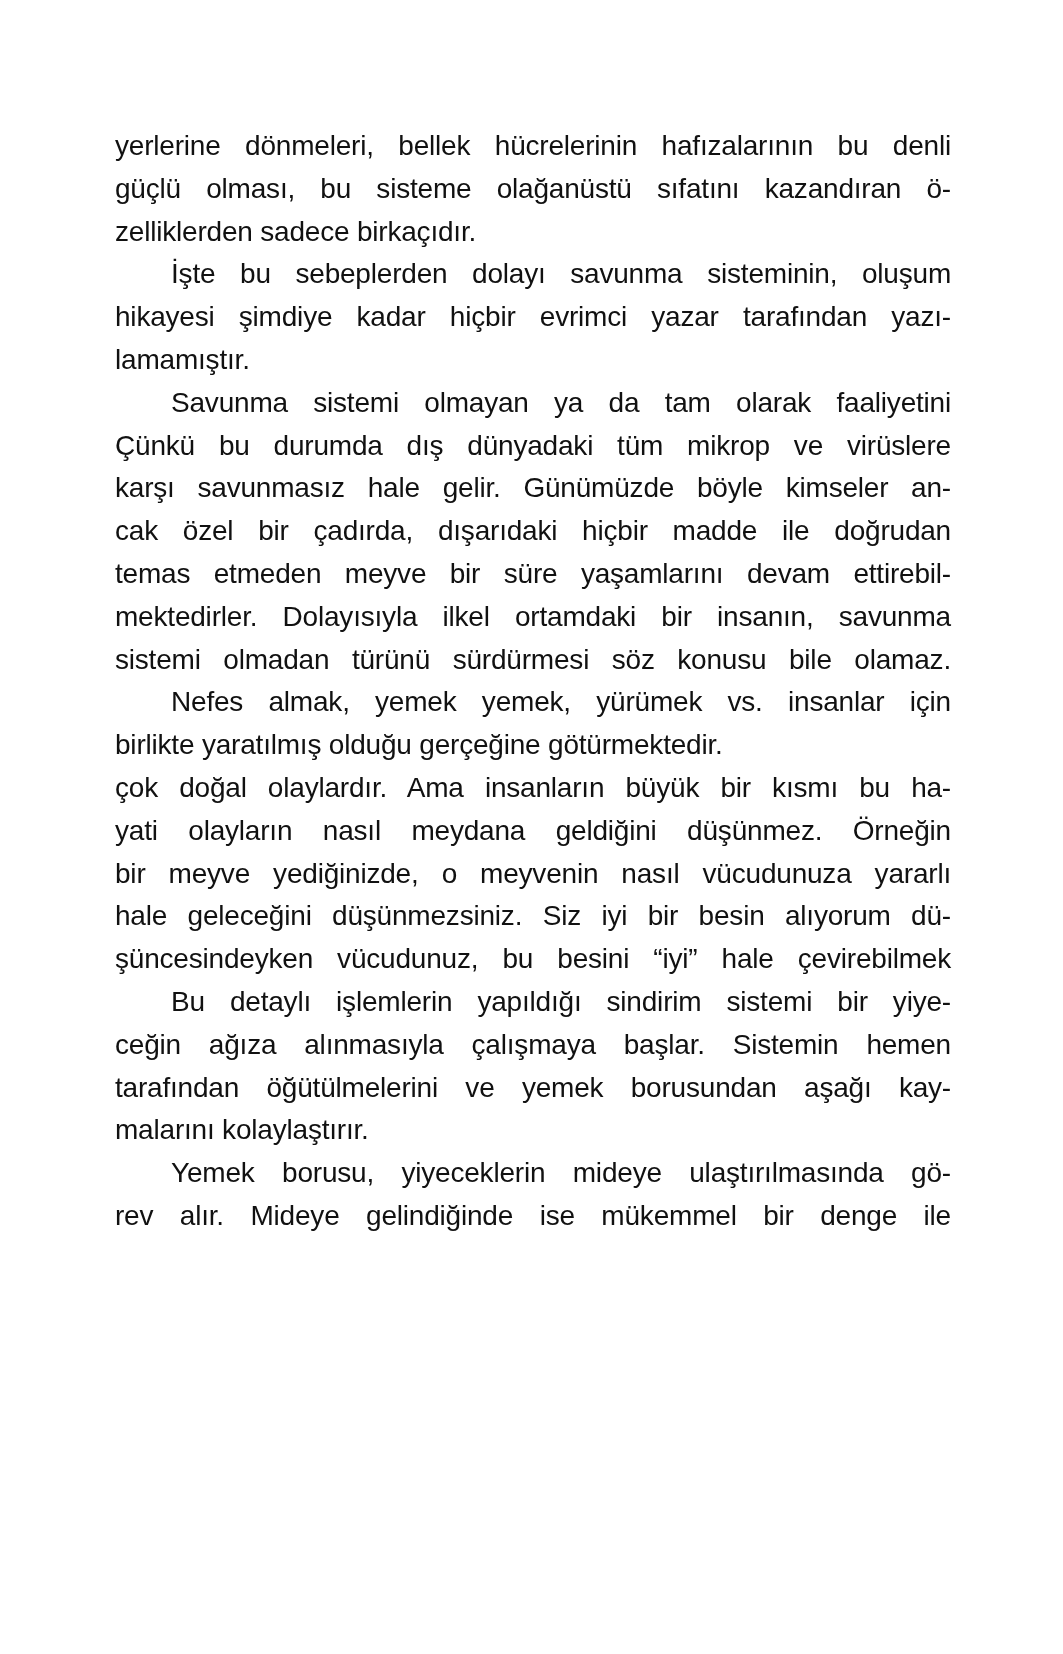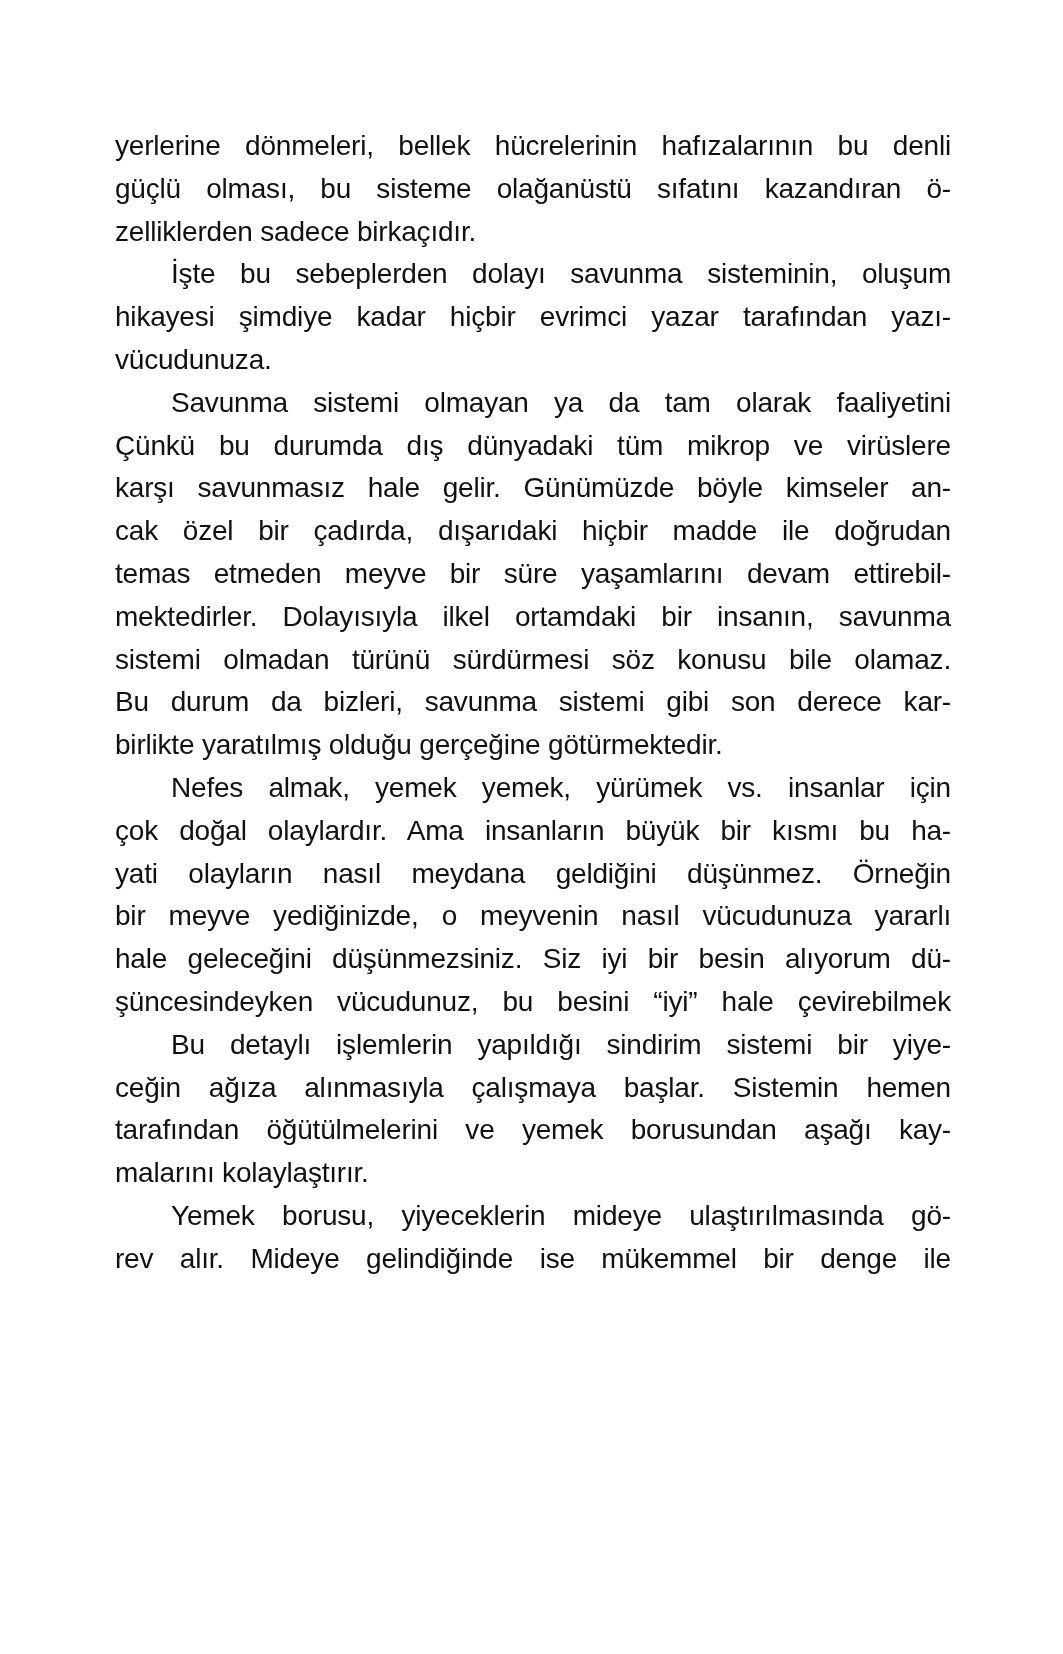--- a/index.html
+++ b/index.html
@@ -48,31 +48,30 @@
 </head>
 <body>
 
 <div class="page">
   <div class="text-block" id="text-block">
       <div class="text-line">yerlerine dönmeleri, bellek hücrelerinin hafızalarının bu denli</div>
       <div class="text-line">güçlü olması, bu sisteme olağanüstü sıfatını kazandıran ö-</div>
       <div class="text-line para-last">zelliklerden sadece birkaçıdır.</div>
       <div class="text-line indent">İşte bu sebeplerden dolayı savunma sisteminin, oluşum</div>
       <div class="text-line">hikayesi şimdiye kadar hiçbir evrimci yazar tarafından yazı-</div>
-      <div class="text-line para-last">vücudunuza.</div>
+      <div class="text-line para-last">lamamıştır.</div>
       <div class="text-line indent">Savunma sistemi olmayan ya da tam olarak faaliyetini</div>
       <div class="text-line">Çünkü bu durumda dış dünyadaki tüm mikrop ve virüslere</div>
       <div class="text-line">karşı savunmasız hale gelir. Günümüzde böyle kimseler an-</div>
       <div class="text-line">cak özel bir çadırda, dışarıdaki hiçbir madde ile doğrudan</div>
       <div class="text-line">temas etmeden meyve bir süre yaşamlarını devam ettirebil-</div>
       <div class="text-line">mektedirler. Dolayısıyla ilkel ortamdaki bir insanın, savunma</div>
       <div class="text-line">sistemi olmadan türünü sürdürmesi söz konusu bile olamaz.</div>
-      <div class="text-line">Bu durum da bizleri, savunma sistemi gibi son derece kar-</div>
+      <div class="text-line indent">Nefes almak, yemek yemek, yürümek vs. insanlar için</div>
       <div class="text-line para-last">birlikte yaratılmış olduğu gerçeğine götürmektedir.</div>
-      <div class="text-line indent">Nefes almak, yemek yemek, yürümek vs. insanlar için</div>
       <div class="text-line">çok doğal olaylardır. Ama insanların büyük bir kısmı bu ha-</div>
       <div class="text-line">yati olayların nasıl meydana geldiğini düşünmez. Örneğin</div>
       <div class="text-line">bir meyve yediğinizde, o meyvenin nasıl vücudunuza yararlı</div>
       <div class="text-line">hale geleceğini düşünmezsiniz. Siz iyi bir besin alıyorum dü-</div>
       <div class="text-line">şüncesindeyken vücudunuz, bu besini “iyi” hale çevirebilmek</div>
       <div class="text-line indent">Bu detaylı işlemlerin yapıldığı sindirim sistemi bir yiye-</div>
       <div class="text-line">ceğin ağıza alınmasıyla çalışmaya başlar. Sistemin hemen</div>
       <div class="text-line">tarafından öğütülmelerini ve yemek borusundan aşağı kay-</div>
       <div class="text-line para-last">malarını kolaylaştırır.</div>
       <div class="text-line indent">Yemek borusu, yiyeceklerin mideye ulaştırılmasında gö-</div>

